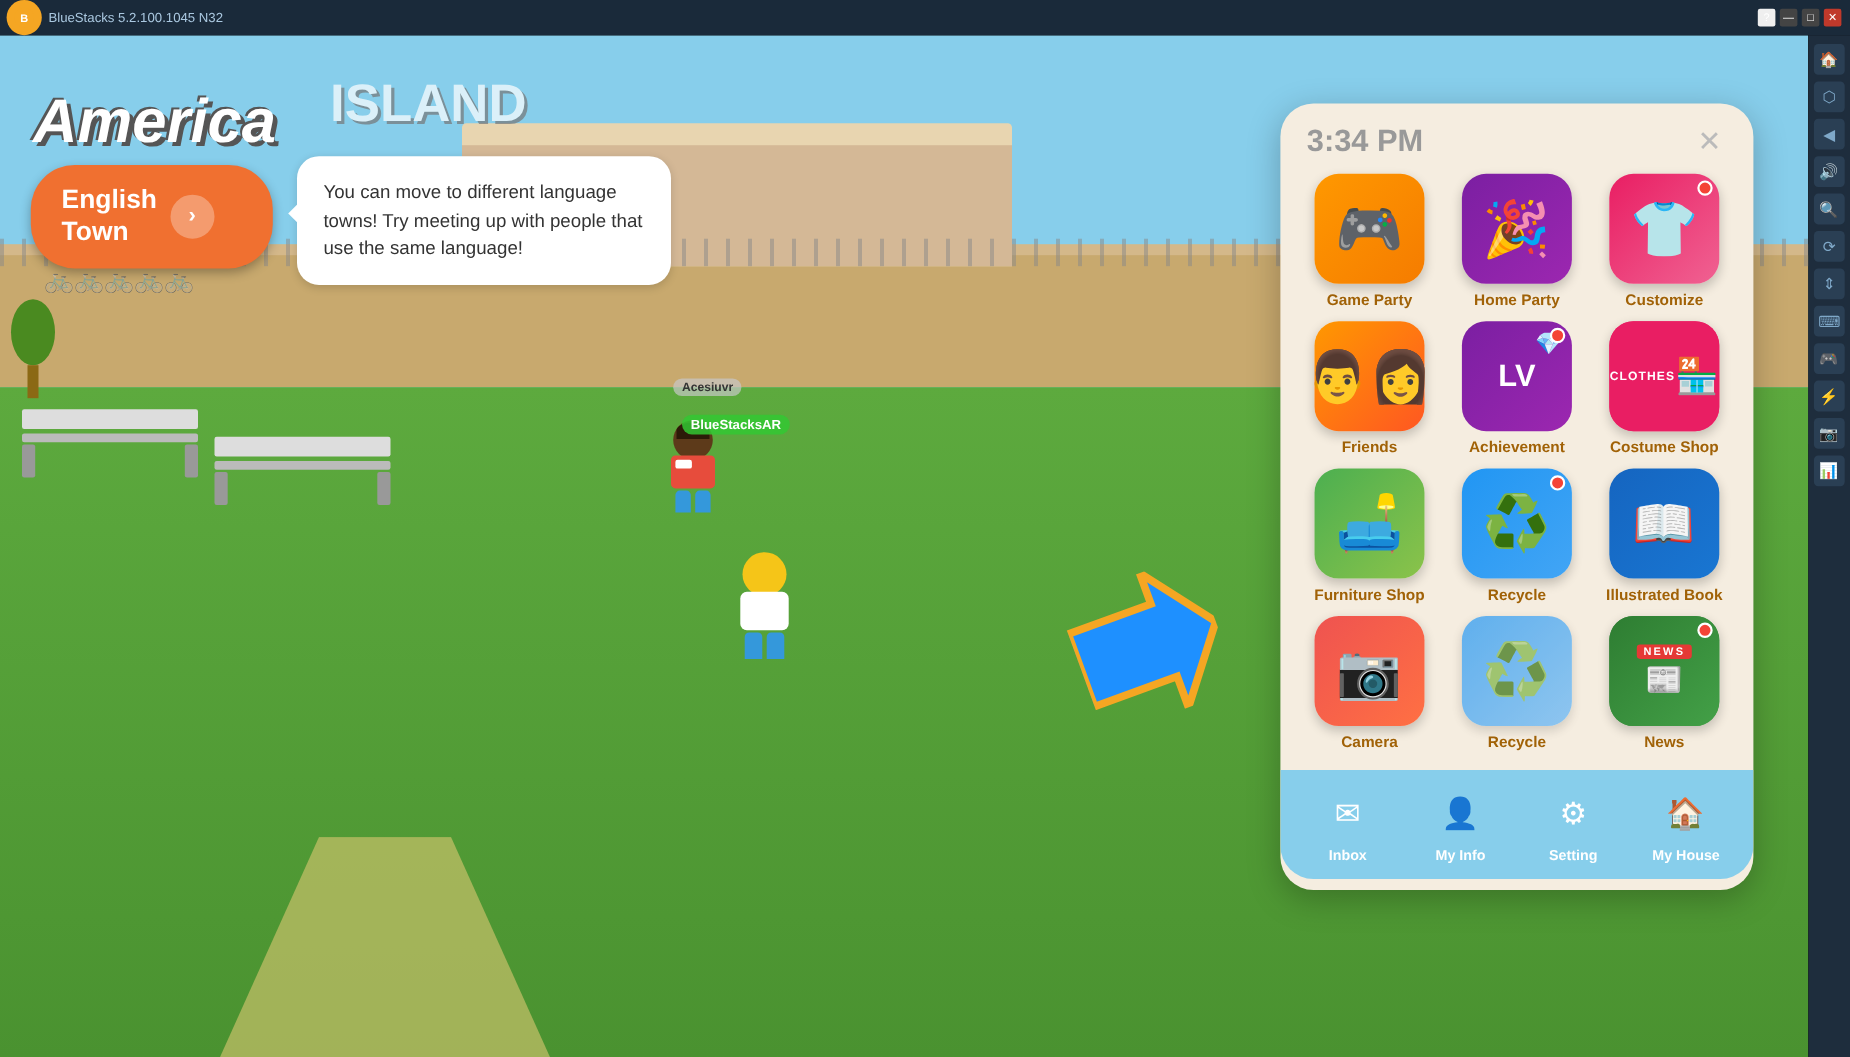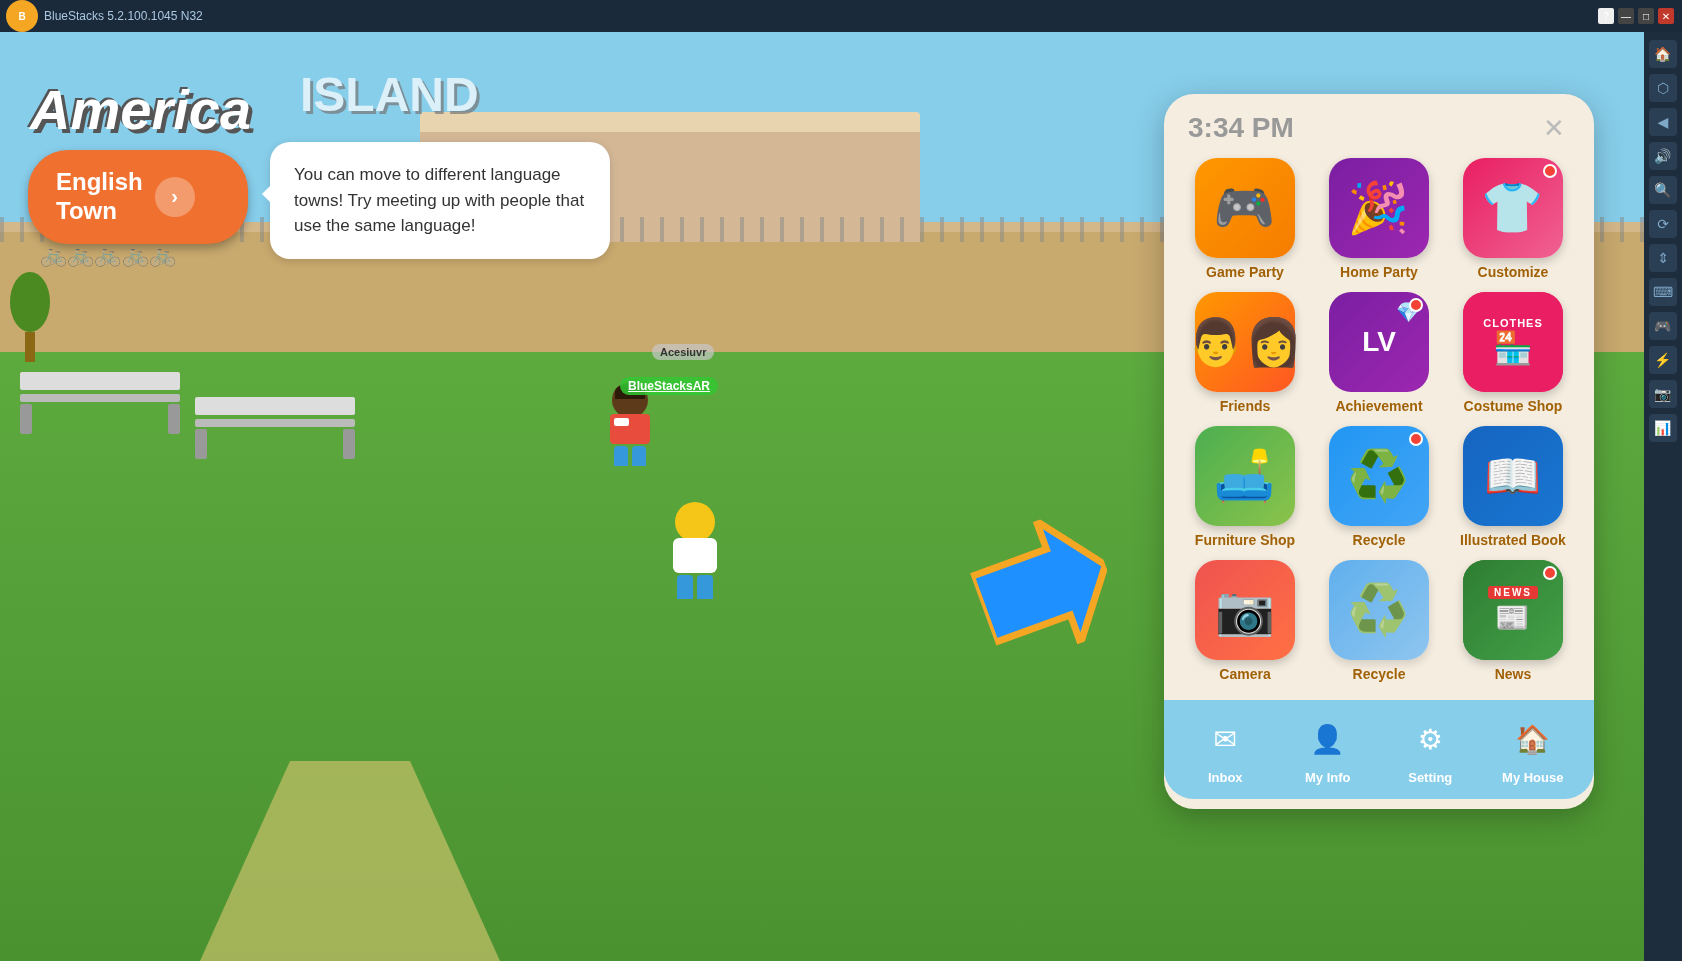--- a/index.html
+++ b/index.html
@@ -196,22 +196,22 @@
     
     .name-tag {
       position: absolute;
       background: rgba(50,200,50,0.85);
       color: white;
       font-size: 12px;
       font-weight: bold;
       padding: 2px 8px;
       border-radius: 10px;
     }
-    #name-bluestacks { top: 345px; left: 620px; z-index: 30; text-decoration: underline; }
-    #name-ace { top: 312px; left: 652px; z-index: 30; color: #333; background: rgba(200,200,200,0.7); font-size: 11px; }
+    #name-bluestacks { top: 345px; left: 620px; z-index: 30; }
+    #name-ace { top: 312px; left: 612px; z-index: 30; color: #333; background: rgba(200,200,200,0.7); font-size: 11px; }
 
     
     #blue-arrow {
       position: absolute;
       top: 490px; left: 980px;
       z-index: 50;
       transform: rotate(-20deg);
     }
 
     
@@ -542,21 +542,21 @@
         <div class="lv-badge">
           <span class="lv-text">LV</span>
           <span class="gem">💎</span>
           <div class="red-dot"></div>
         </div>
         <span class="menu-label">Achievement</span>
       </div>
 
       <div class="menu-item">
         <div class="menu-icon icon-costume-shop" style="position:relative;flex-direction:column;gap:0;">
-          <div style="background:#e91e63;width:100%;height:100%;border-radius:22px;display:flex;flex-direction:column;align-items:center;justify-content:center;position:relative;">
+          <div style="background:#e91e63;width:100%;height:100%;border-radius:22px;display:flex;flex-direction:row;align-items:center;justify-content:center;position:relative;">
             <div style="font-size:11px;font-weight:900;color:white;letter-spacing:1px;">CLOTHES</div>
             <div style="font-size:32px;">🏪</div>
           </div>
         </div>
         <span class="menu-label">Costume Shop</span>
       </div>
 
       <div class="menu-item">
         <div class="menu-icon icon-furniture">
           <span style="font-size:50px;">🛋️</span>

